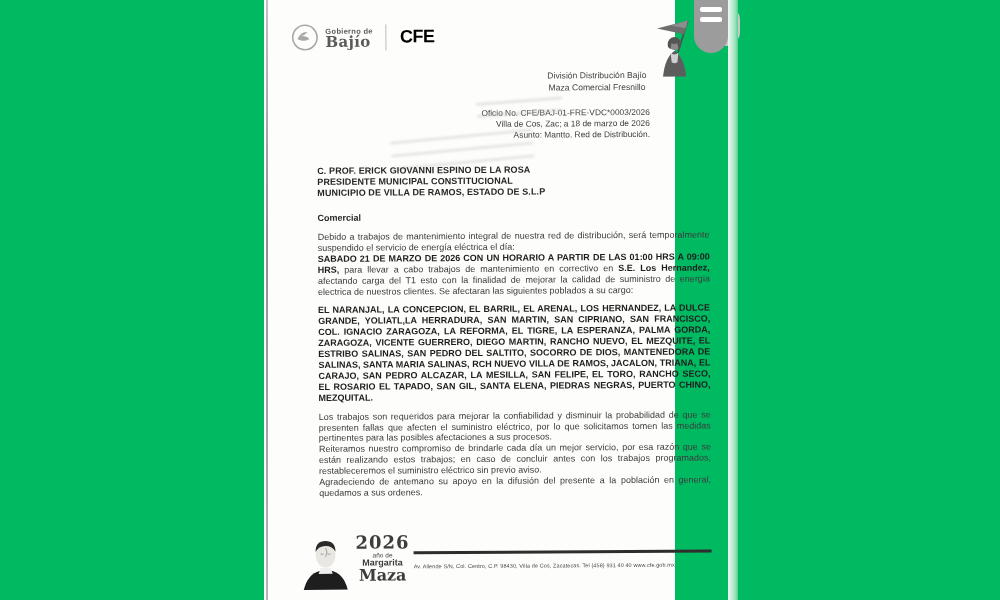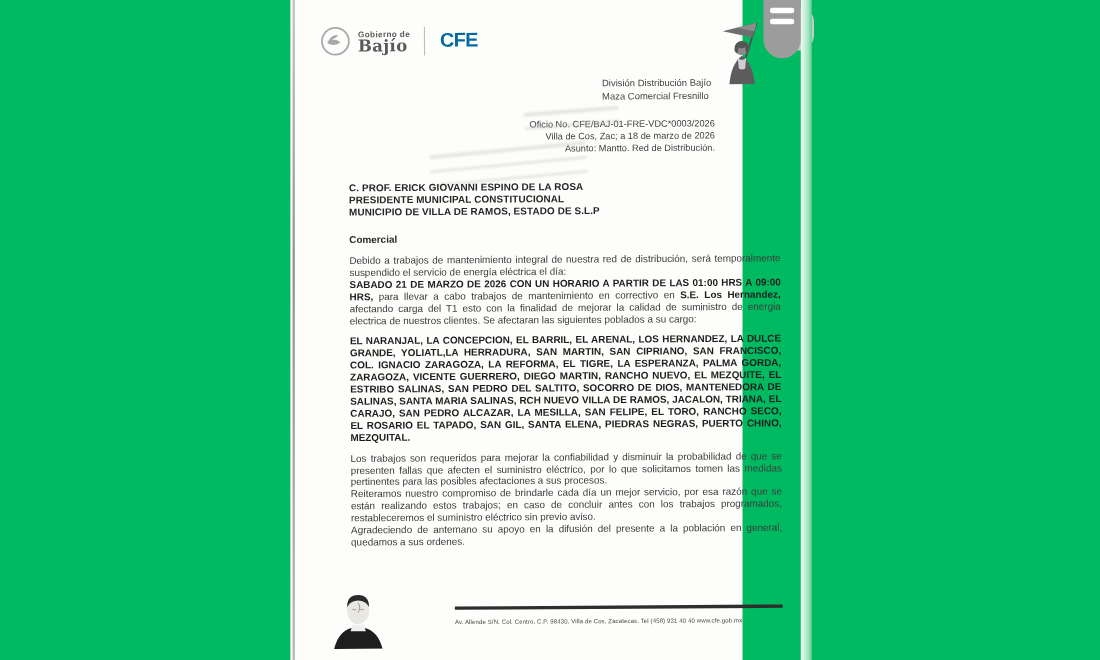--- a/index.html
+++ b/index.html
@@ -24,25 +24,25 @@
     background:linear-gradient(to right,#f2faf5,#9fe4bd 70%,#55cf90);
   }
 
   .scan { position:absolute; inset:0; transform:rotate(-0.35deg); color:#3b3b3b; }
 
   
   .gob-logo { position:absolute; left:29px; top:23px; display:flex; align-items:center; gap:7px; color:#5a5a5a; }
   .gob-text .small { font-size:7.5px; font-weight:bold; letter-spacing:0.3px; }
   .gob-text .big { font-size:15px; font-weight:bold; font-family:"DejaVu Serif", serif; letter-spacing:0.3px; line-height:13px; }
   .logo-divider { width:1px; height:26px; background:#bdbdbd; margin:0 6px; }
-  .cfe-wordmark { font-size:18px; font-weight:900; color:#0369a1; letter-spacing:-0.5px; font-family:"Liberation Sans", sans-serif; }
+  .cfe-wordmark { font-size:18px; font-weight:900; color:#000000; letter-spacing:-0.5px; font-family:"Liberation Sans", sans-serif; }
 
   .flag-figure { position:absolute; left:382px; top:20px; width:60px; height:58px; }
 
-  .division-block { position:absolute; right:27px; top:71px; text-align:left; font-size:8.6px; line-height:11.5px; color:#424242; }
+  .division-block { position:absolute; right:27px; top:71px; text-align:center; font-size:8.6px; line-height:11.5px; color:#424242; }
 
   .oficio-block { position:absolute; right:24px; top:108px; text-align:right; font-size:8.4px; line-height:11px; color:#3d3d3d; }
 
   
   .smudge { position:absolute; opacity:0.35; filter:blur(1.2px); }
   .smudge-a { left:214px; top:96px; width:86px; height:26px; transform:rotate(-4deg);
     background:repeating-linear-gradient(to bottom, transparent 0 4px, #b9b9b9 4px 7px, transparent 7px 12px); }
   .smudge-b { left:128px; top:130px; width:142px; height:34px; transform:rotate(-5deg);
     background:repeating-linear-gradient(to bottom, transparent 0 5px, #bdbdbd 5px 8px, transparent 8px 13px); }
 
@@ -141,20 +141,26 @@
         <p>Agradeciendo de antemano su apoyo en la difusión del presente a la población en general, quedamos a sus ordenes.</p>
       </div>
 
       <svg class="maza-portrait" viewBox="0 0 50 52">
         <path d="M3 52 q4 -16 16 -19 l12 0 q12 3 16 19 z" fill="#1e1e1e"></path>
         <ellipse cx="25" cy="17" rx="10" ry="12.5" fill="#e9e7e2"></ellipse>
         <path d="M15 14 q0 -11 10 -11 q10 0 10 11 q-3 -6 -10 -6 q-7 0 -10 6 z" fill="#2a2a2a"></path>
         <path d="M20 30 h10 l2 6 h-14 z" fill="#efefef"></path>
         <path d="M25 10 q3 4 0 9 M20 16 q2 1 3 0 M27 16 q2 1 3 0" stroke="#8c8c8c" stroke-width="0.8" fill="none"></path>
       </svg>
+      <div class="maza-logo">
+        <div class="year">2026</div>
+        <div class="year-sub">año de</div>
+        <div class="name1">Margarita</div>
+        <div class="name2">Maza</div>
+      </div>
       <div class="footer-rule"></div>
       <div class="footer-address">Av. Allende S/N, Col. Centro, C.P. 98430, Villa de Cos, Zacatecas. Tel (458) 931 40 40 www.cfe.gob.mx</div>
 
     </div>
   </div>
 
   <div class="page-right-edge"></div>
 
   <div class="menu-button">
     <span>

